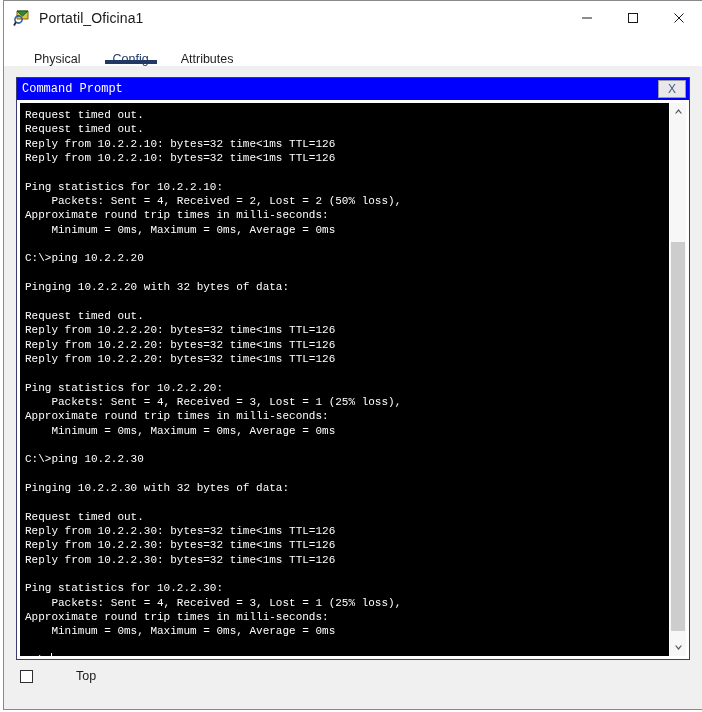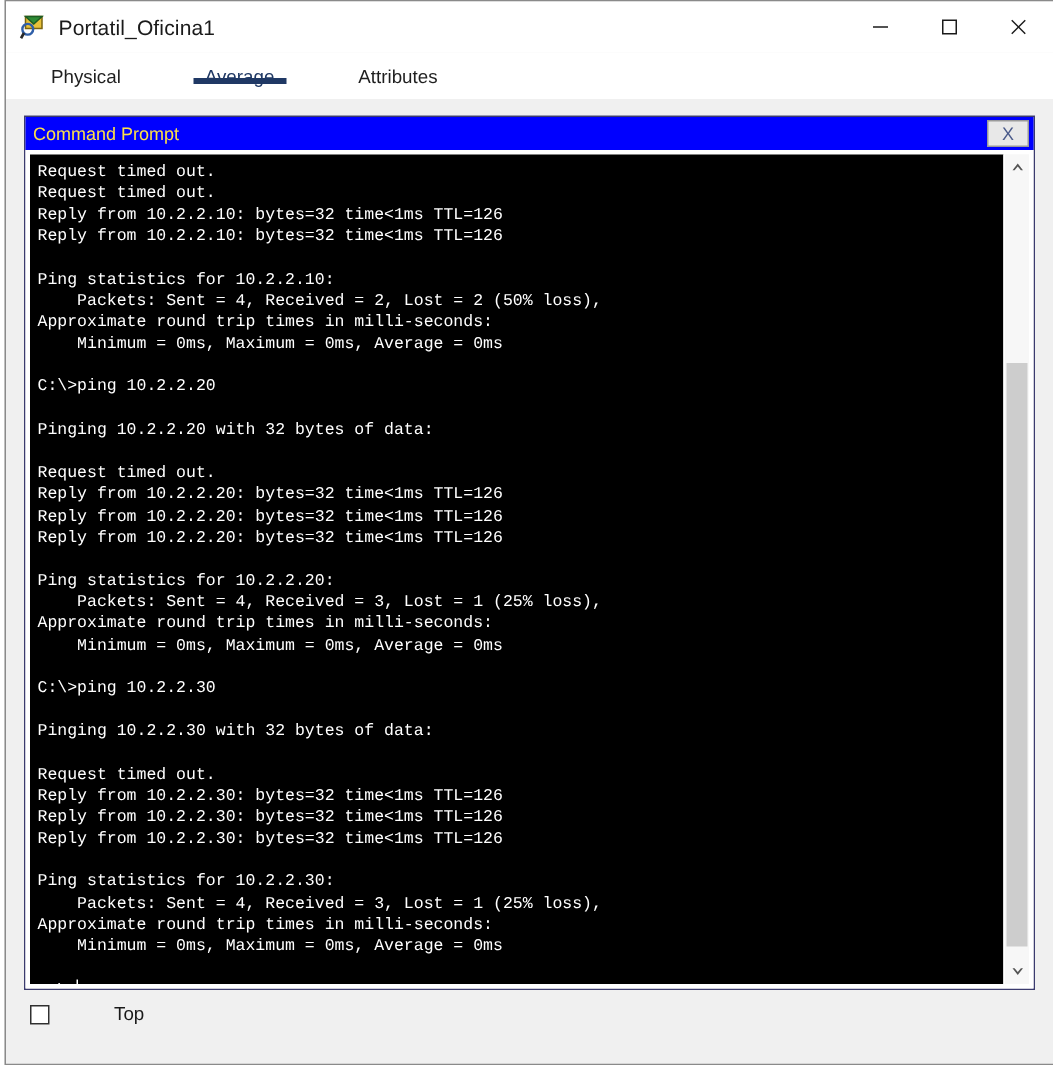--- a/index.html
+++ b/index.html
@@ -62,25 +62,24 @@
     padding: 0;
     cursor: default;
   }
   .winbtn svg { display: block; }
 
   
   .tabstrip {
     height: 31px;
     background: #ffffff;
     display: flex;
-    align-items: center;
+    align-items: flex-end;
     padding-left: 14px;
     flex: 0 0 auto;
     box-sizing: border-box;
-    gap: 24px;
   }
   .tab {
     padding: 0 16px;
     display: flex;
     align-items: center;
     justify-content: center;
     font-size: 12.5px;
     color: #1f1f1f;
     position: relative;
     cursor: default;
@@ -124,24 +123,25 @@
   .cmd-header {
     height: 22px;
     background: #0000ff;
     display: flex;
     align-items: center;
     padding-left: 5px;
     flex: 0 0 auto;
     box-sizing: border-box;
   }
   .cmd-title {
-    color: #fde047;
+    color: #ffffff;
     font-size: 12px;
     white-space: nowrap;
     flex: 1 1 auto;
+    font-family: Liberation Mono, monospace;
   }
   .cmd-close {
     width: 28px;
     height: 18px;
     margin-right: 3px;
     background: #e8e8e8;
     border: 1px solid #9a9a9a;
     font-size: 12px;
     color: #4a5a8a;
     display: flex;
@@ -269,21 +269,21 @@
     <button class="winbtn">
       <svg width="12" height="12" viewBox="0 0 12 12">
         <line x1="1.5" y1="1.5" x2="10.5" y2="10.5" stroke="#1a1a1a" stroke-width="1"></line>
         <line x1="10.5" y1="1.5" x2="1.5" y2="10.5" stroke="#1a1a1a" stroke-width="1"></line>
       </svg>
     </button>
   </div>
 
   <div class="tabstrip">
     <div class="tab">Physical</div>
-    <div class="tab active">Average</div>
+    <div class="tab active">Config</div>
     <div class="tab">Attributes</div>
   </div>
 
   <div class="content">
 
     <div class="cmd-panel">
 
       <div class="cmd-header">
         <div class="cmd-title">Command Prompt</div>
         <button class="cmd-close">X</button>

